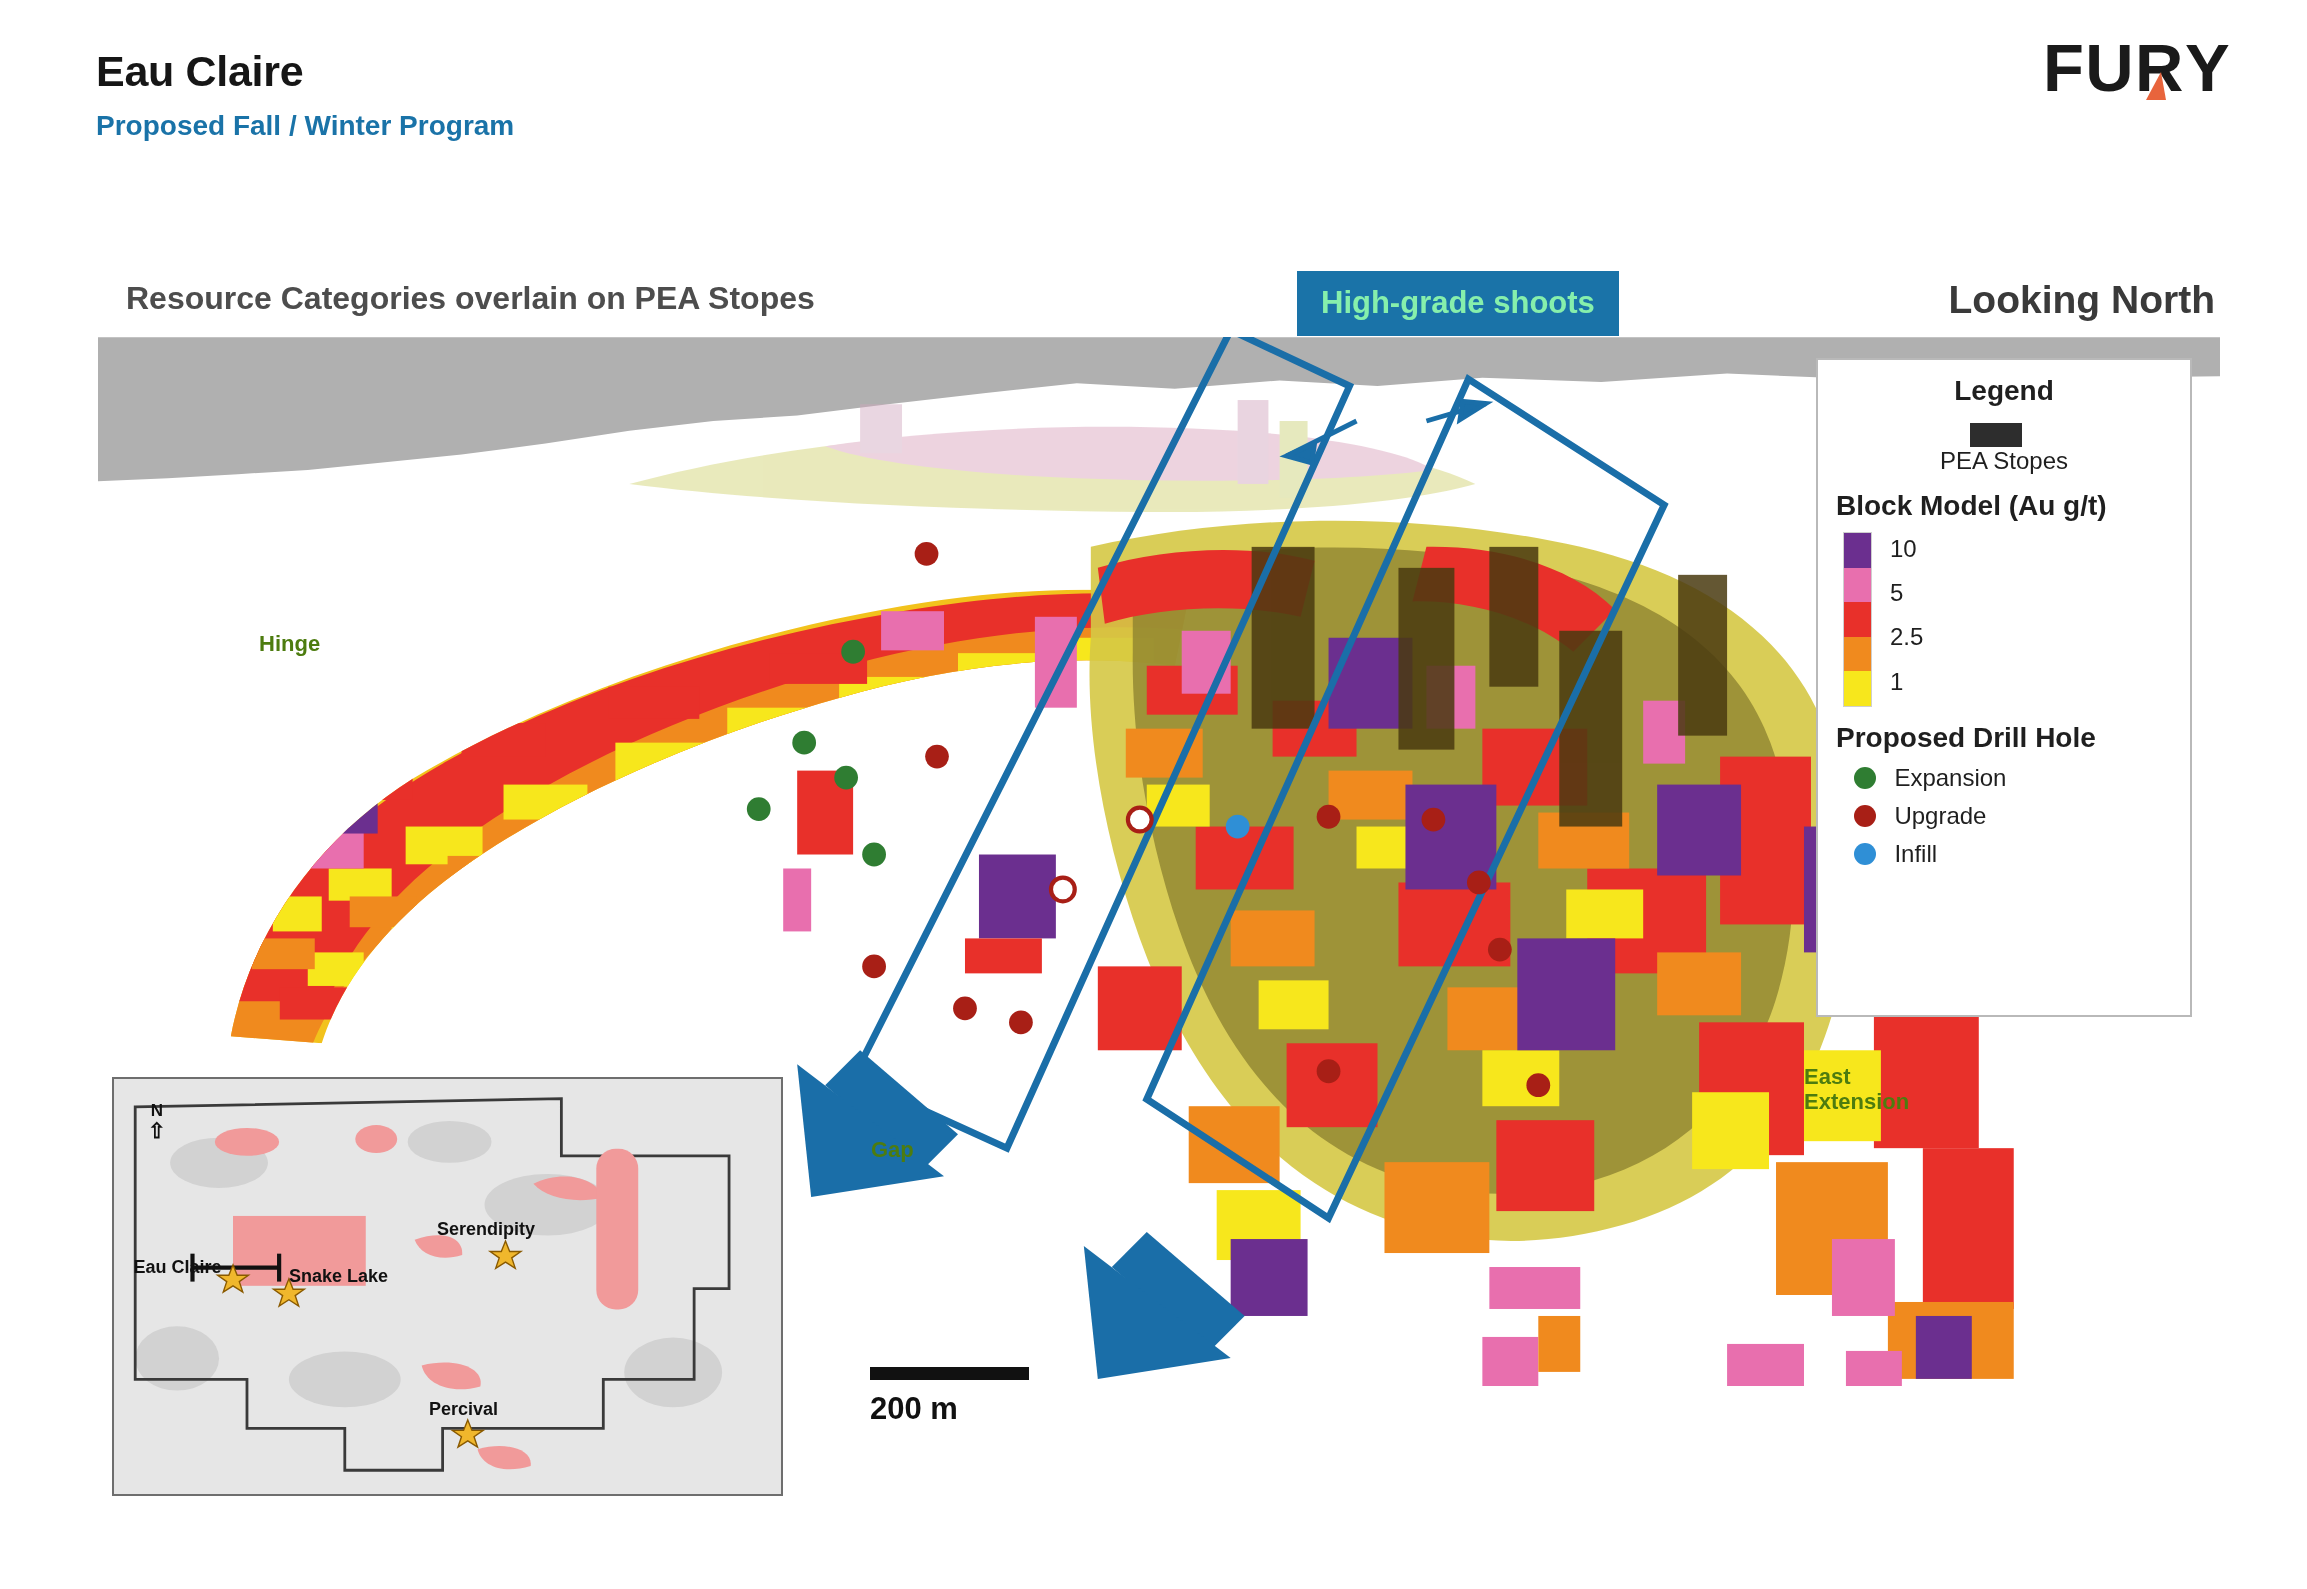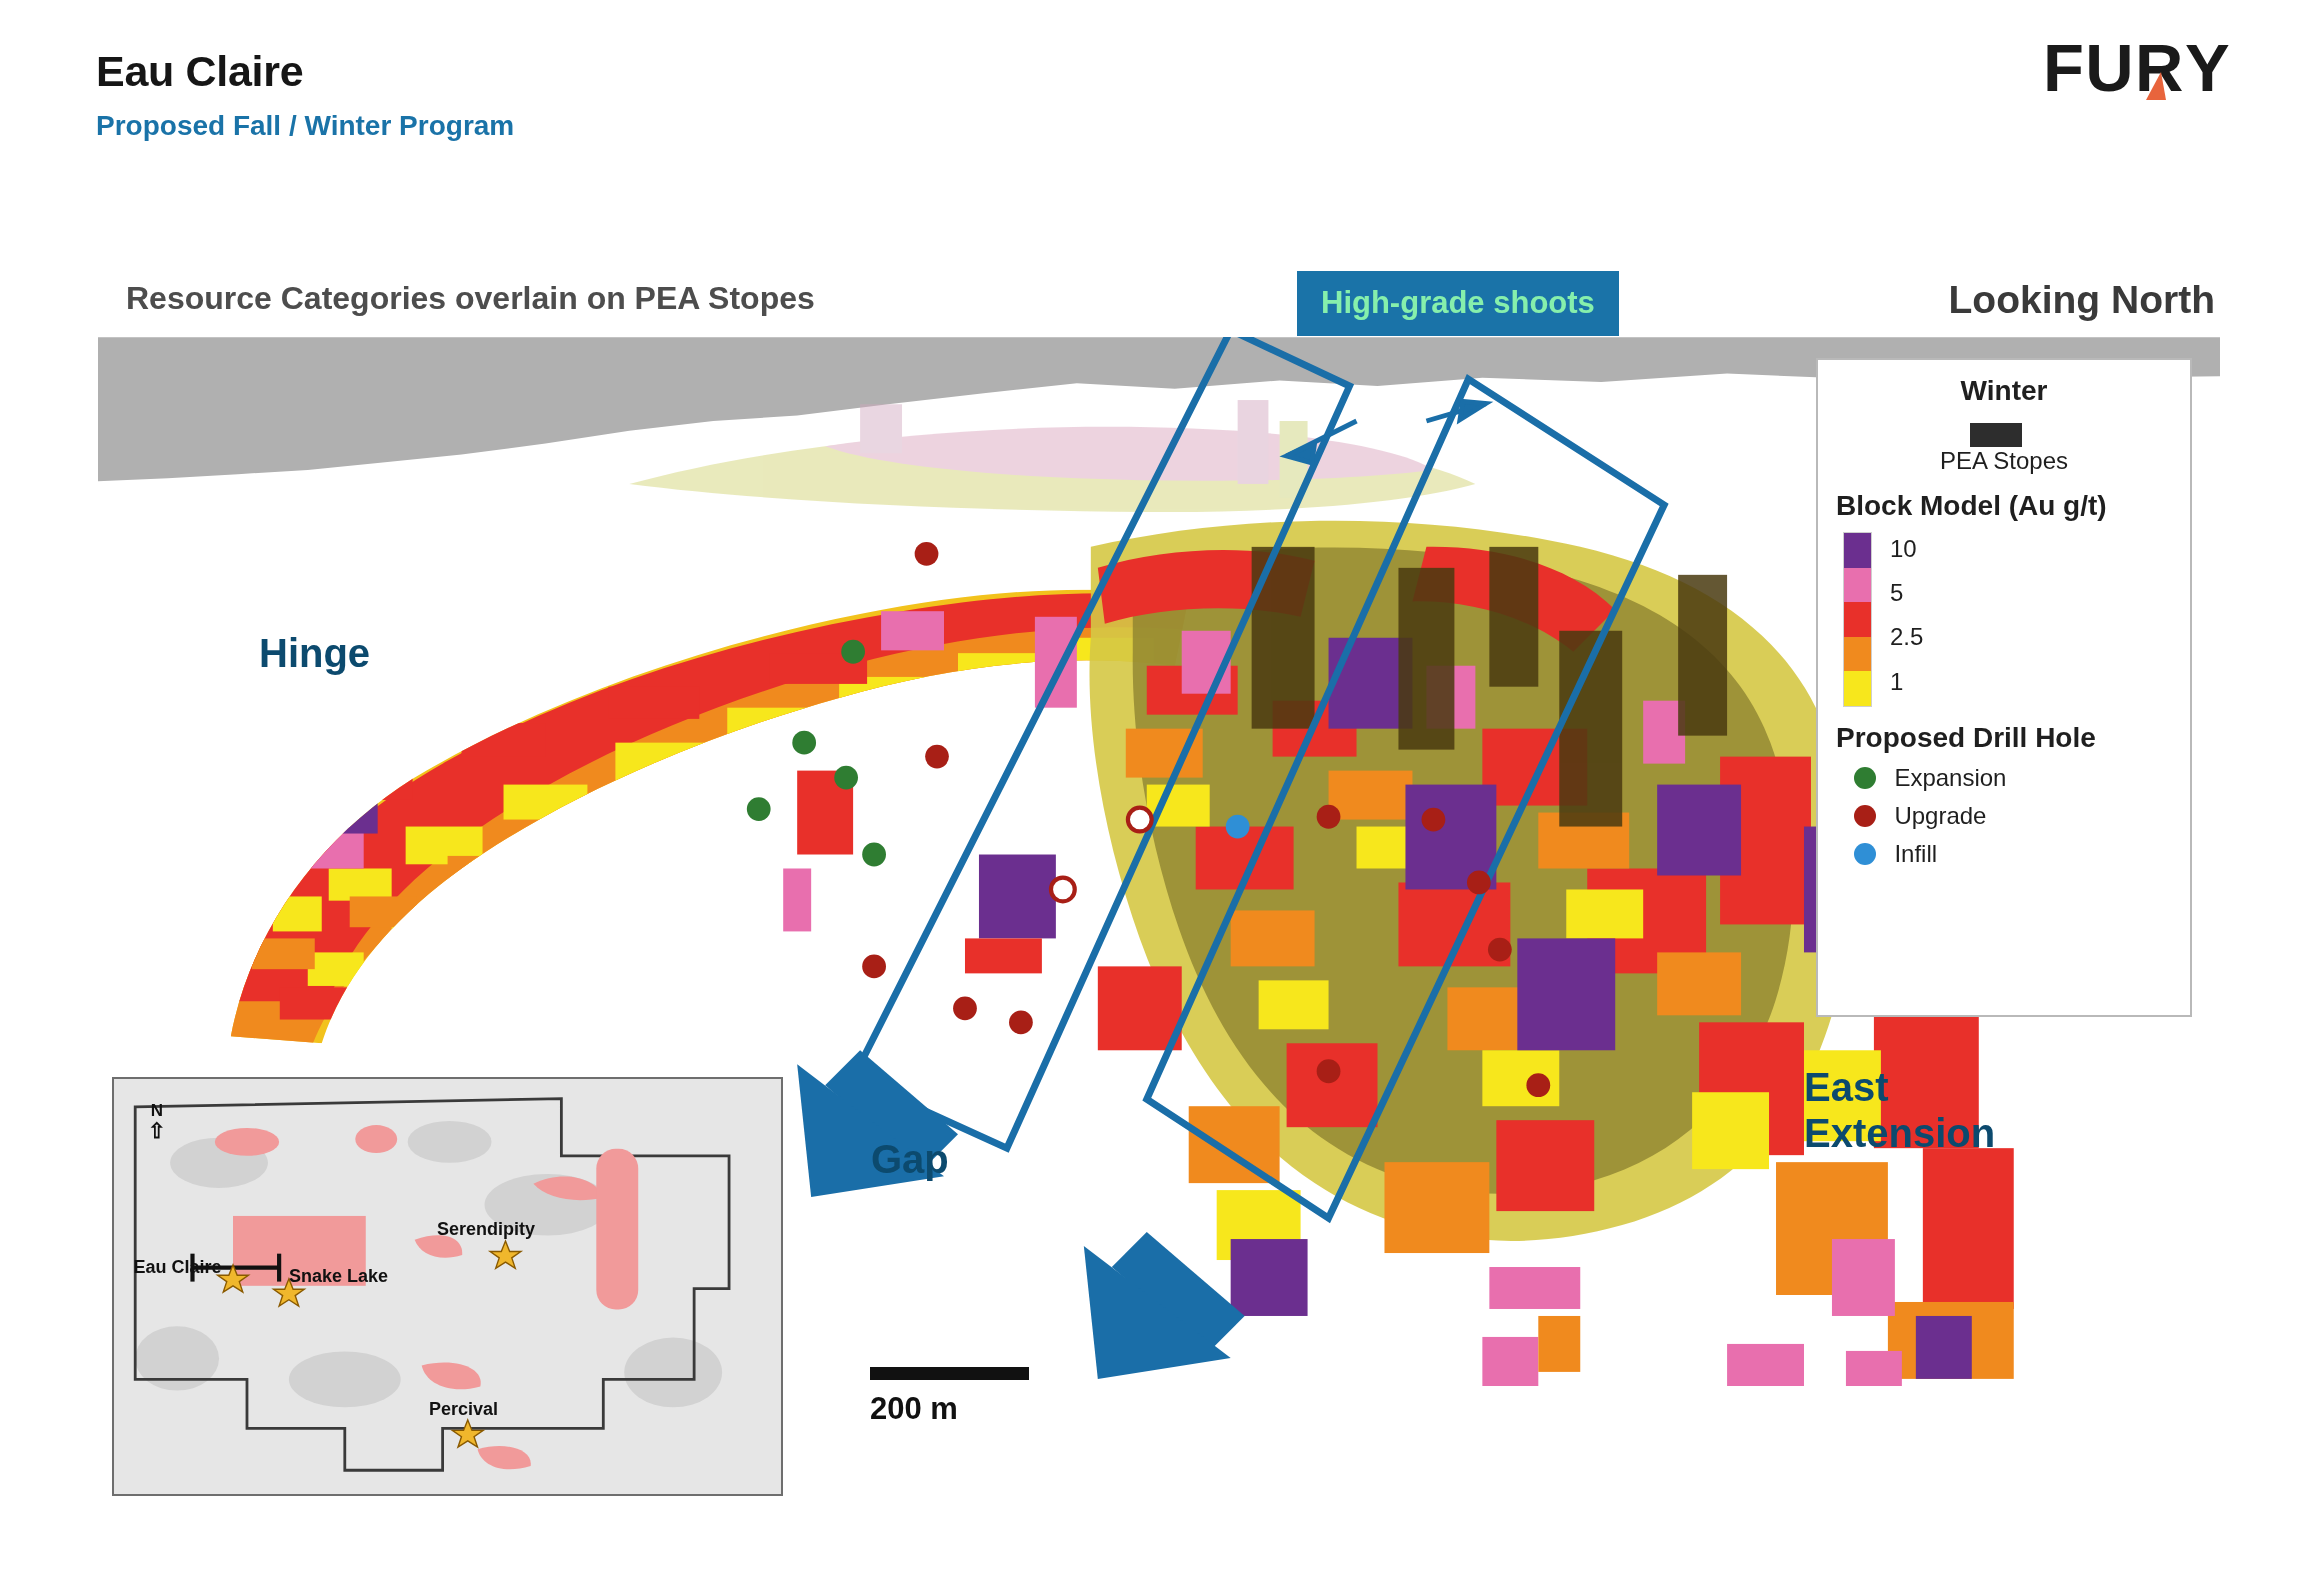--- a/index.html
+++ b/index.html
@@ -104,23 +104,23 @@
     position: absolute;
     left: 0;
     top: 0;
     width: 2122px;
     height: 1049px;
   }
 
   
   .domain-label {
     position: absolute;
-    font-size: 40px;
-    font-weight: bold;
-    color: #0c4a6e;
+    font-size: 22px;
+    font-weight: bold;
+    color: #4d7c0f;
   }
   #label-hinge { left: 161px; top: 294px; }
   #label-gap   { left: 773px; top: 800px; }
   #label-east  { left: 1706px; top: 727px; line-height: 1.15; }
 
   
   #shoots-callout {
     position: absolute;
     left: 1297px;
     top: 271px;
@@ -515,21 +515,21 @@
   <div class="domain-label" id="label-gap">Gap</div>
   <div class="domain-label" id="label-east">
     <div>East</div>
     <div>Extension</div>
   </div>
 </div>
 
 <div id="shoots-callout">High-grade shoots</div>
 
 <div id="legend">
-  <div id="legend-title">Winter</div>
+  <div id="legend-title">Legend</div>
 
   <div class="legend-row">
     <div class="legend-swatch-stope"></div>
     <div class="legend-row-label">PEA Stopes</div>
   </div>
 
   <div class="legend-heading">Block Model (Au g/t)</div>
 
   <div id="ramp-wrap">
     <div id="ramp-bar">

